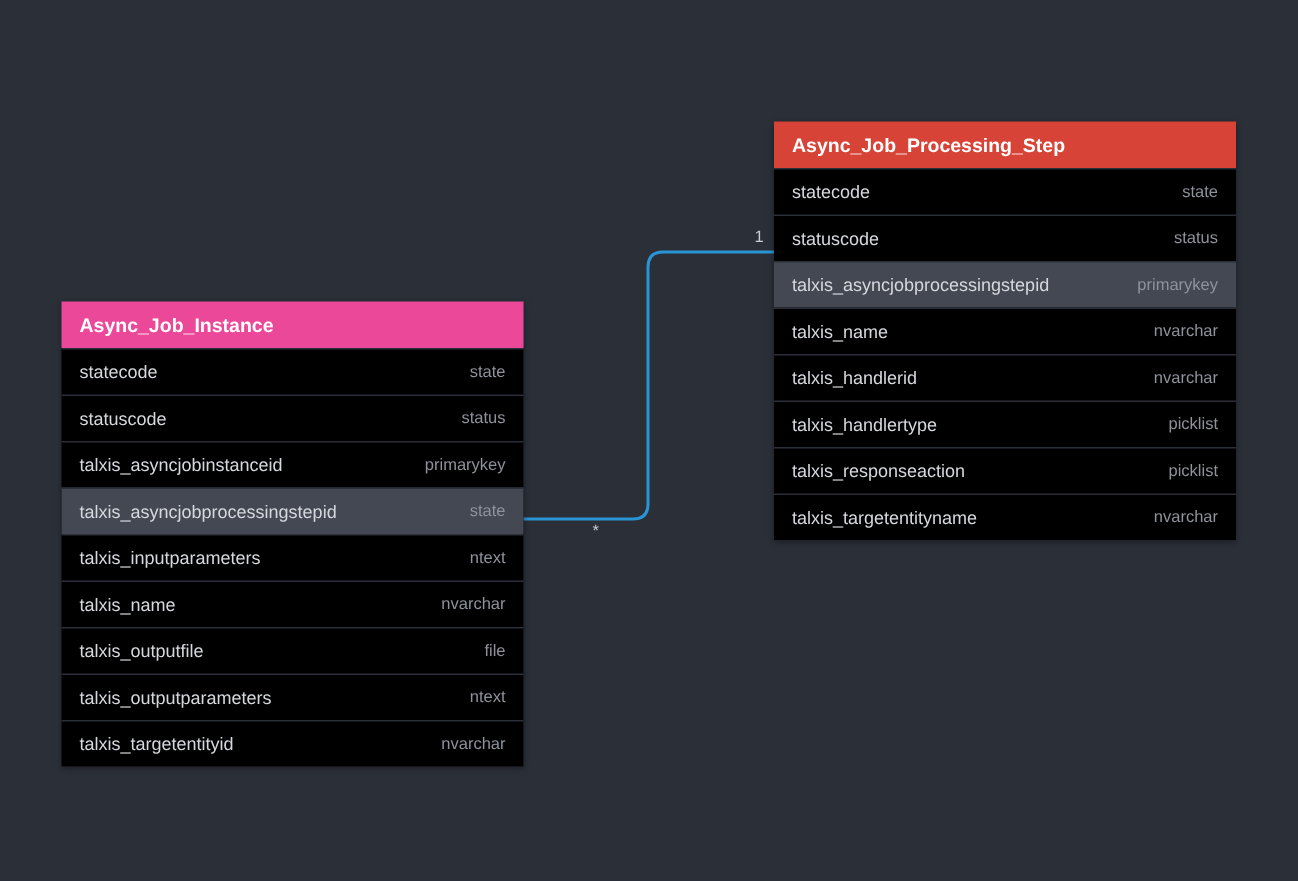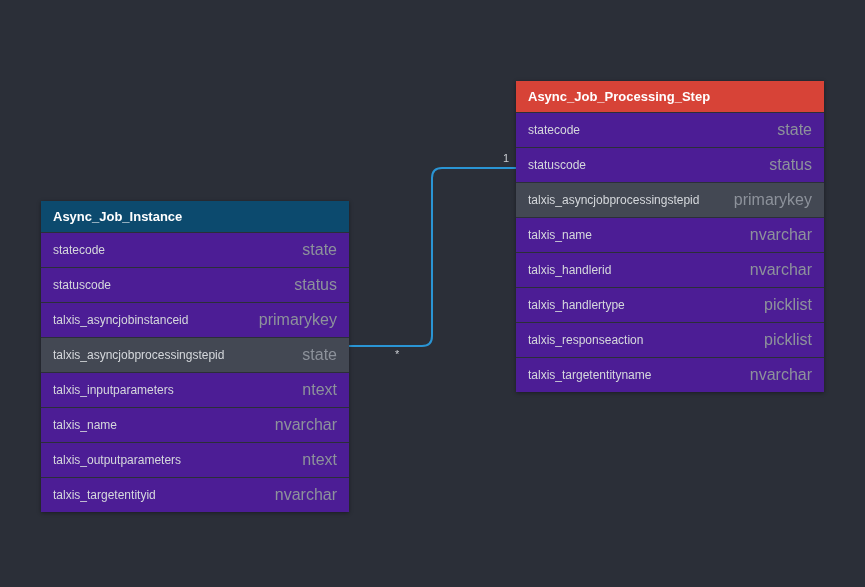--- a/index.html
+++ b/index.html
@@ -15,33 +15,33 @@
     position: absolute;
     width: 308px;
     box-shadow: 0 1px 4px rgba(0,0,0,0.4);
   }
   .entity-header {
     padding: 8px 12px;
     font-weight: 700;
     font-size: 13px;
     color: #ffffff;
   }
-  .header-blue { background: #0c4a6e; }
+  .header-blue { background: #ec4899; }
   .header-red  { background: #d74337; }
-  .entity-body { background: #4c1d95; }
+  .entity-body { background: #000000; }
   .attr-row {
     display: flex;
     justify-content: space-between;
     align-items: center;
     padding: 8px 12px;
     border-top: 1px solid #2b2f38;
     font-size: 12px;
   }
   .attr-name { color: #d5d8dc; }
-  .attr-type { color: #8d929b; font-size: 16px; }
+  .attr-type { color: #8d929b; font-size: 11px; }
   .attr-row.highlight { background: #434853; }
   svg.connector {
     position: absolute;
     top: 0; left: 0;
     width: 865px; height: 587px;
     pointer-events: none;
   }
   .cardinality {
     position: absolute;
     color: #c9ccd1;
@@ -78,20 +78,24 @@
       <span class="attr-name">talxis_asyncjobprocessingstepid</span>
       <span class="attr-type">state</span>
     </div>
     <div class="attr-row">
       <span class="attr-name">talxis_inputparameters</span>
       <span class="attr-type">ntext</span>
     </div>
     <div class="attr-row">
       <span class="attr-name">talxis_name</span>
       <span class="attr-type">nvarchar</span>
+    </div>
+    <div class="attr-row">
+      <span class="attr-name">talxis_outputfile</span>
+      <span class="attr-type">file</span>
     </div>
     <div class="attr-row">
       <span class="attr-name">talxis_outputparameters</span>
       <span class="attr-type">ntext</span>
     </div>
     <div class="attr-row">
       <span class="attr-name">talxis_targetentityid</span>
       <span class="attr-type">nvarchar</span>
     </div>
   </div>

